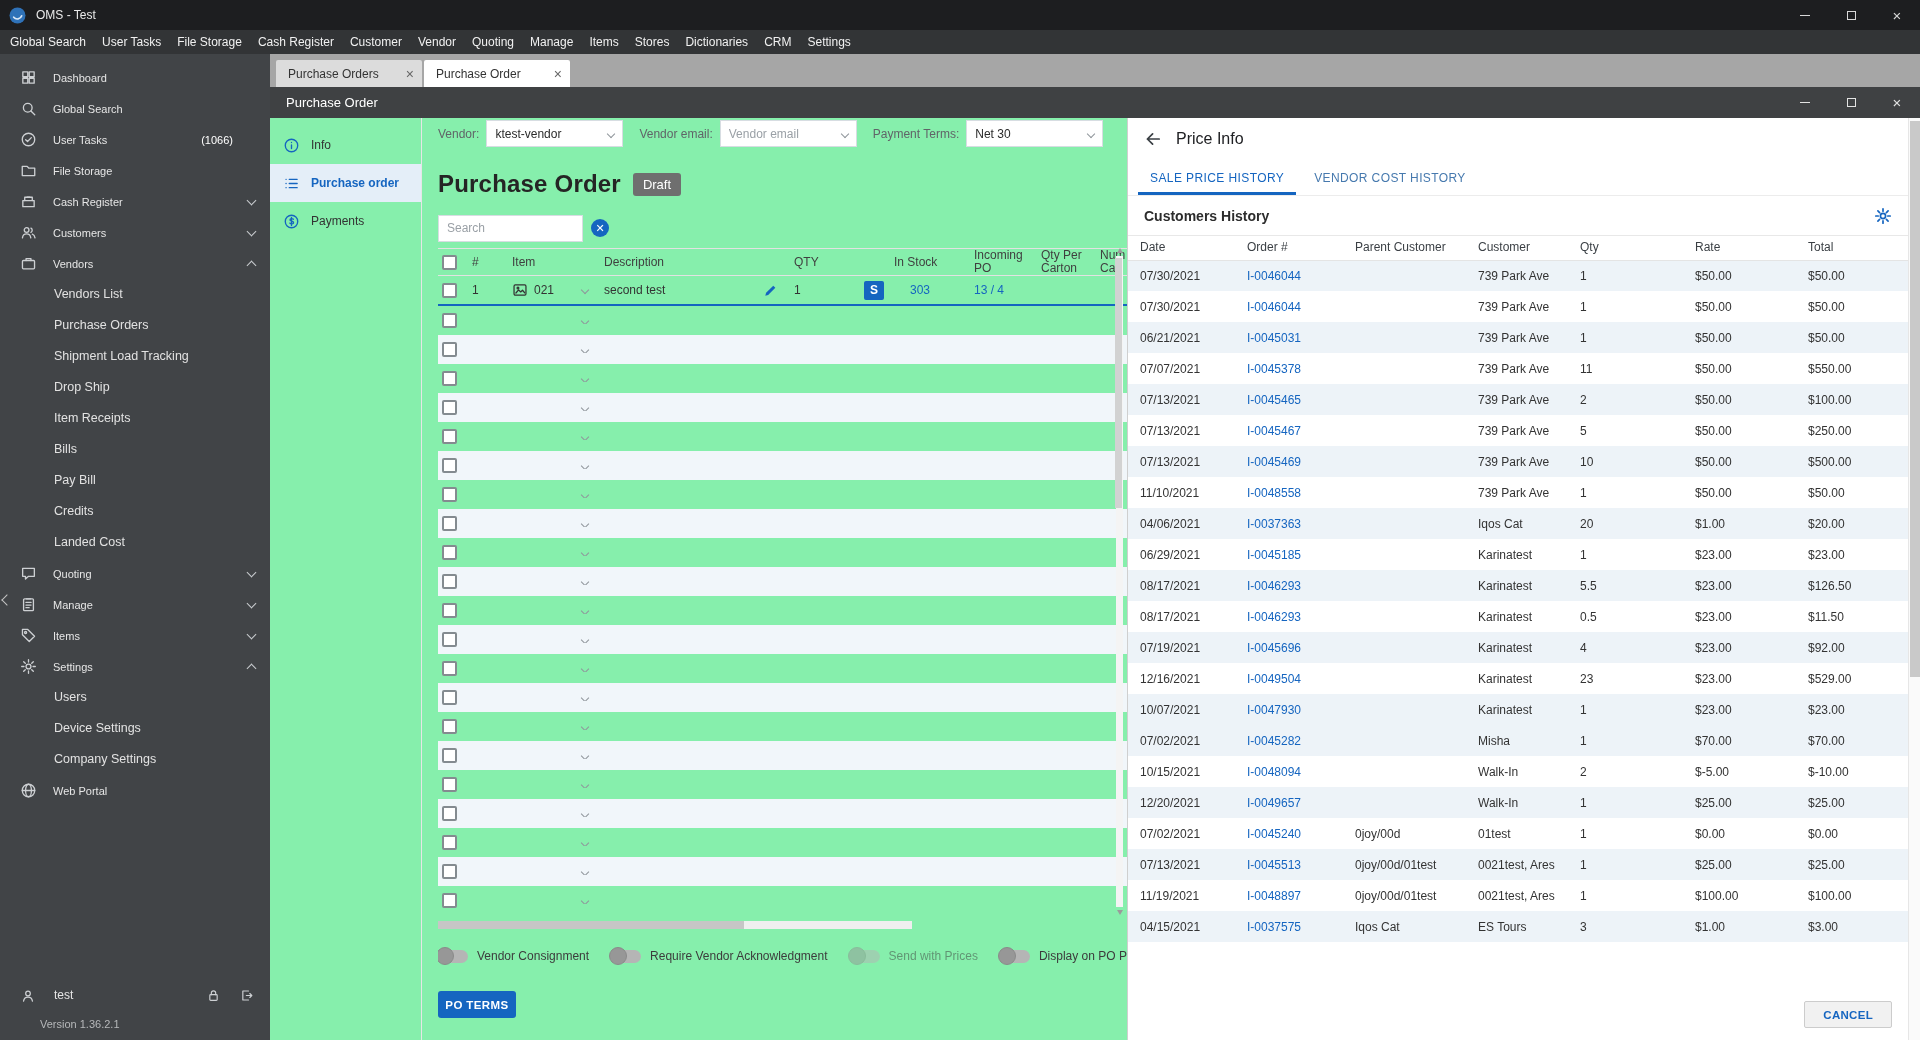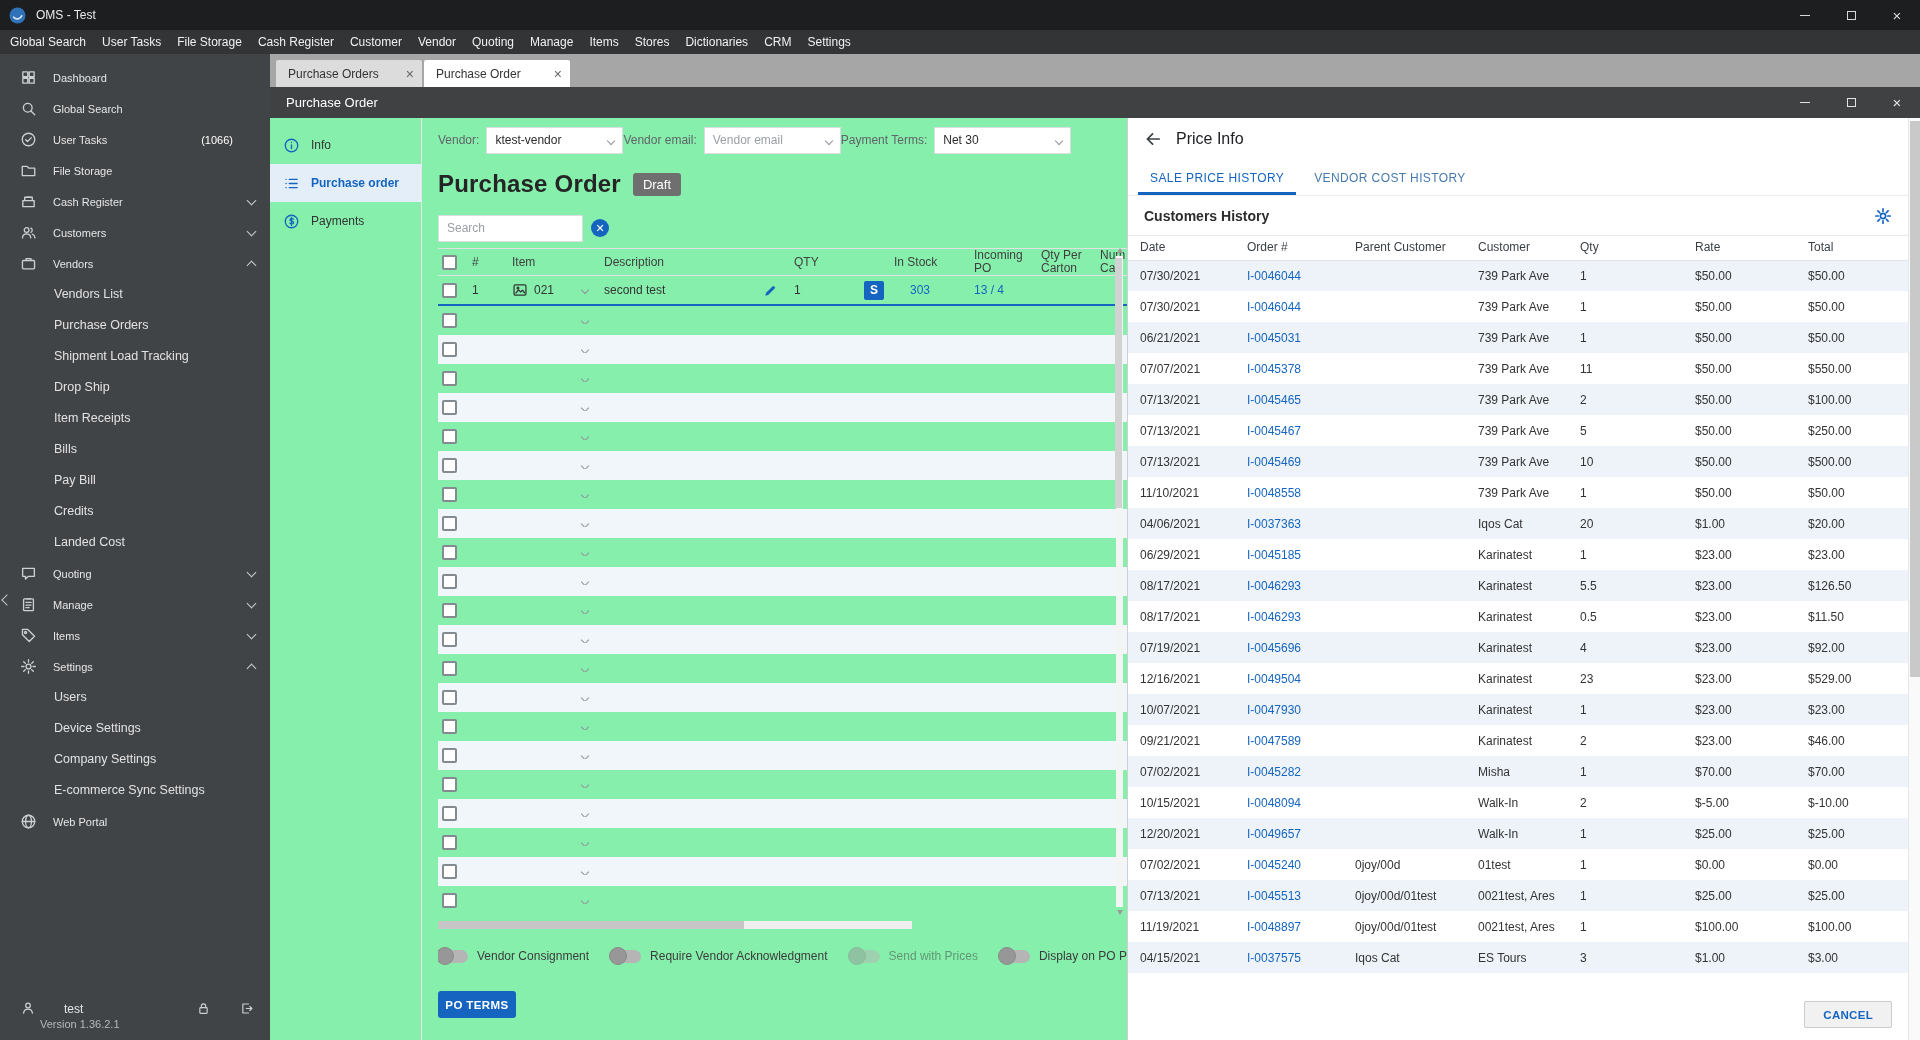--- a/index.html
+++ b/index.html
@@ -30,21 +30,21 @@
   .sb-scroll{padding-top:8px;overflow:hidden}
   .sb-item{height:31px;display:flex;align-items:center;padding:0 15px 0 20px;gap:16px;cursor:pointer;font-size:11px;white-space:nowrap}
   .sb-item .ic{color:#cdd0d3}
   .sb-badge{margin-left:auto;margin-right:22px;color:#fff}
   .chev{width:7px;height:7px;border-right:1.5px solid #c9cccf;border-bottom:1.5px solid #c9cccf;flex:0 0 auto}
   .chev.down{transform:rotate(45deg);margin-top:-3px}
   .chev.up{transform:rotate(-135deg);margin-top:3px}
   .sb-item .chev{margin-left:auto}
   .sb-sub{height:31px;line-height:31px;padding-left:54px;cursor:pointer;font-size:12.5px;color:#e2e2e2;white-space:nowrap}
   .sb-footer{margin-top:auto;padding:6px 0 10px}
-  .sb-user{height:28px;display:flex;align-items:flex-end;gap:28px;padding:0 16px 0 20px}
+  .sb-user{height:28px;display:flex;align-items:flex-start;gap:18px;padding:0 16px 0 20px}
   .sb-user .spacer{flex:1}
   .sb-user .ic{color:#cdd0d3;cursor:pointer}
   .sb-version{padding-left:40px;color:#b6b8ba;font-size:11px;margin-top:2px}
   .collapse-handle{position:absolute;left:3px;top:542px;width:8px;height:8px;border-left:1.6px solid #c4c4c4;border-bottom:1.6px solid #c4c4c4;transform:rotate(45deg);cursor:pointer}
 
   
   .main{flex:1;display:flex;flex-direction:column;min-width:0}
   .tabstrip{flex:0 0 33px;background:#a6a6a6;display:flex;align-items:flex-end;padding-left:6px;gap:2px}
   .tab{height:27px;width:146px;background:#dcdcdc;display:flex;align-items:center;padding:0 8px 0 12px;color:#333;cursor:pointer;border-radius:2px 2px 0 0}
   .tab.active{background:#fff}
@@ -55,21 +55,21 @@
   .po-header .win-btn{color:#e3e3e3}
 
   .content-row{flex:1;display:flex;min-height:0}
   .po-main{flex:0 0 858px;display:flex;border-right:1px solid #cfcfcf;min-width:0}
   .po-nav{flex:0 0 152px;border-right:1px solid #e6e6e6;padding-top:8px}
   .po-nav-item{height:38px;display:flex;align-items:center;gap:11px;padding:0 13px;cursor:pointer;color:#333;white-space:nowrap}
   .po-nav-item .ic{color:var(--accent)}
   .po-nav-item.active{background:#e4eef8;color:var(--accent);font-weight:bold}
 
   .po-content{flex:1;min-width:0;padding-left:16px;display:flex;flex-direction:column;position:relative;overflow:hidden}
-  .po-form{flex:0 0 42px;display:flex;align-items:center;gap:0;padding-top:2px}
+  .po-form{flex:0 0 42px;display:flex;align-items:flex-start;gap:16px;padding-top:2px}
   .fgroup{display:flex;align-items:center;gap:7px}
   .flabel{color:#606468;white-space:nowrap}
   .fselect{position:relative;width:137px;height:27px;border:1px solid #d7dde2;background:#fff;flex:0 0 auto}
   .fselect input{width:100%;height:100%;border:0;outline:none;padding:0 20px 0 8px;font:inherit;font-size:12px;color:#2b2b2b;background:transparent}
   .fselect input::placeholder{color:#9aa0a6}
   .fselect .chev-sm{position:absolute;right:8px;top:10px}
   .chev-sm{width:6px;height:6px;border-right:1.5px solid #8f959a;border-bottom:1.5px solid #8f959a;transform:rotate(45deg);display:inline-block}
 
   .po-title-row{flex:0 0 48px;display:flex;align-items:center;gap:12px}
   .po-title{font-size:24px;font-weight:bold;color:#252525;letter-spacing:.2px}
@@ -351,21 +351,20 @@
           <div class="sb-item">
             <svg class="ic" width="17" height="17">
               <use href="#i-gear"></use>
             </svg>
             <span class="sb-label">Settings</span>
             <span class="chev up"></span>
           </div>
           <div class="sb-sub">Users</div>
           <div class="sb-sub">Device Settings</div>
           <div class="sb-sub">Company Settings</div>
-          <div class="sb-sub">E-commerce Sync Settings</div>
           <div class="sb-item">
             <svg class="ic" width="17" height="17">
               <use href="#i-globe"></use>
             </svg>
             <span class="sb-label">Web Portal</span>
           </div>
         </div>
       <div class="sb-footer">
         <div class="sb-user">
           <svg class="ic" width="16" height="16">
@@ -1000,29 +999,20 @@
                 </tr>
                 <tr class="stripe">
                   <td>10/07/2021</td>
                   <td class="link">I-0047930</td>
                   <td></td>
                   <td>Karinatest</td>
                   <td>1</td>
                   <td>$23.00</td>
                   <td>$23.00</td>
                 </tr>
-                <tr>
-                  <td>09/21/2021</td>
-                  <td class="link">I-0047589</td>
-                  <td></td>
-                  <td>Karinatest</td>
-                  <td>2</td>
-                  <td>$23.00</td>
-                  <td>$46.00</td>
-                </tr>
                 <tr class="stripe">
                   <td>07/02/2021</td>
                   <td class="link">I-0045282</td>
                   <td></td>
                   <td>Misha</td>
                   <td>1</td>
                   <td>$70.00</td>
                   <td>$70.00</td>
                 </tr>
                 <tr>

